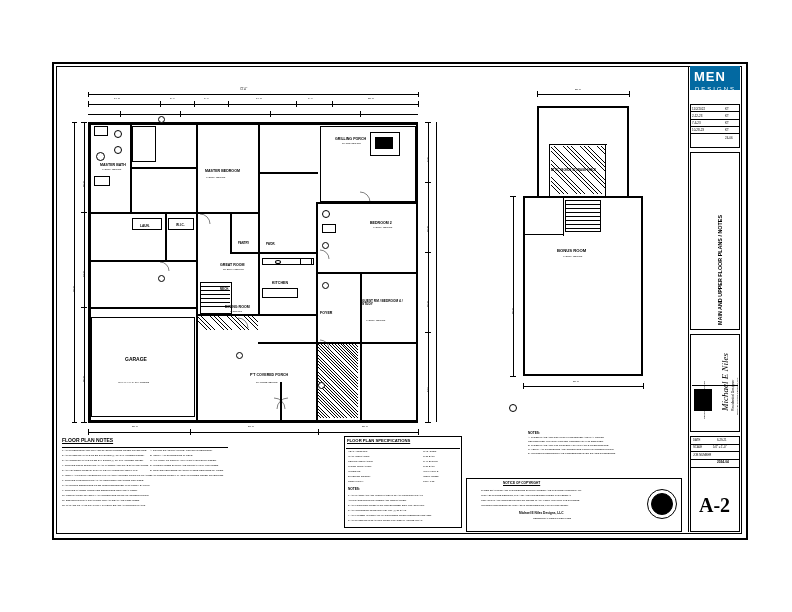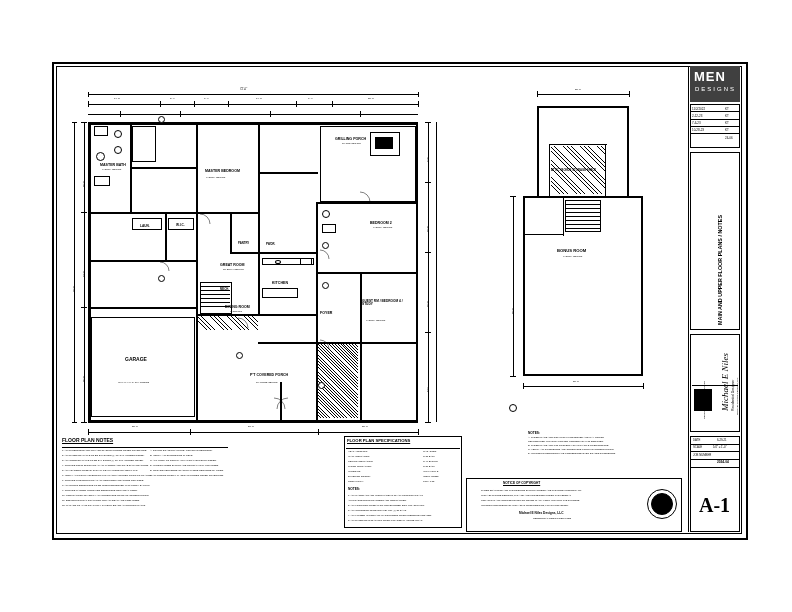--- a/index.html
+++ b/index.html
@@ -24,21 +24,21 @@
   .t35{font-size:3.6px;}
   .t4{font-size:4.2px;}
   .t5{font-size:5px;}
   .b{font-weight:bold;}
   .rot{transform-origin:0 0;transform:rotate(-90deg);}
 
   
   .hatch{background-image:repeating-linear-gradient(45deg,#000 0 0.5px,transparent 0.5px 3px);}
   .hatch-d{background-image:repeating-linear-gradient(45deg,#000 0 0.6px,transparent 0.6px 2px);}
   .grid-fill{background-image:repeating-linear-gradient(0deg,#000 0 0.4px,transparent 0.4px 4px),repeating-linear-gradient(90deg,#000 0 0.4px,transparent 0.4px 4px);}
-  .logo-men{position:absolute;left:690px;top:66px;width:50px;height:36px;background:#404040;color:#fff;}
+  .logo-men{position:absolute;left:690px;top:66px;width:50px;height:24px;background:#0369a1;color:#fff;}
   .logo-men .m1{position:absolute;left:4px;top:3px;font-size:13px;font-weight:bold;letter-spacing:1px;font-family:"Liberation Sans",sans-serif;}
   .logo-men .m2{position:absolute;left:5px;top:20px;font-size:6px;letter-spacing:2px;font-family:"Liberation Sans",sans-serif;}
 
   .revtable{position:absolute;left:690px;top:104px;width:50px;height:44px;border:1px solid #000;box-sizing:border-box;}
   .revrow{position:relative;height:7.3px;border-bottom:1px solid #000;box-sizing:border-box;font-size:3px;}
   .revrow .c1{position:absolute;left:1px;top:1.6px;}
   .revrow .c2{position:absolute;left:34px;top:1.6px;}
 
   .vertstrip{position:absolute;left:690px;top:152px;width:50px;height:178px;border:1px solid #000;box-sizing:border-box;}
   .vertstrip .vt{position:absolute;left:26px;top:172px;font-size:5.4px;font-weight:bold;transform-origin:0 0;transform:rotate(-90deg);white-space:nowrap;}
@@ -107,21 +107,21 @@
     <div class="ln h1" style="left:0px;top:7px;width:48px;"></div>
     <div class="ln h1" style="left:0px;top:14px;width:48px;"></div>
     <div class="ln h1" style="left:0px;top:22px;width:48px;"></div>
     <div class="ln h1" style="left:0px;top:30px;width:48px;"></div>
     <div class="tx t25" style="left:2px;top:2px;">DATE</div>
     <div class="tx t25" style="left:26px;top:2px;">6-29-21</div>
     <div class="tx t25" style="left:2px;top:9px;">SCALE</div>
     <div class="tx t25" style="left:22px;top:9px;">1/4" = 1'-0"</div>
     <div class="tx t25" style="left:2px;top:17px;">JOB NUMBER</div>
     <div class="tx t3 b" style="left:26px;top:24px;">2024-04</div>
-    <div class="tx" style="left:8px;top:58px;font-size:20px;font-weight:bold;font-family:'Liberation Serif',serif;">A-1</div>
+    <div class="tx" style="left:8px;top:58px;font-size:20px;font-weight:bold;font-family:'Liberation Serif',serif;">A-2</div>
   </div>
 
   <div id="mainplan" style="position:absolute;left:70px;top:92px;width:370px;height:345px;">
 
     <div class="ln h1" style="left:18px;top:2px;width:330px;"></div>
     <div class="ln v1" style="left:18px;top:0px;height:5px;"></div>
     <div class="ln v1" style="left:348px;top:0px;height:5px;"></div>
     <div class="tx t25" style="left:170px;top:-4px;">72'-0"</div>
 
     <div class="ln h1" style="left:18px;top:12px;width:330px;"></div>

